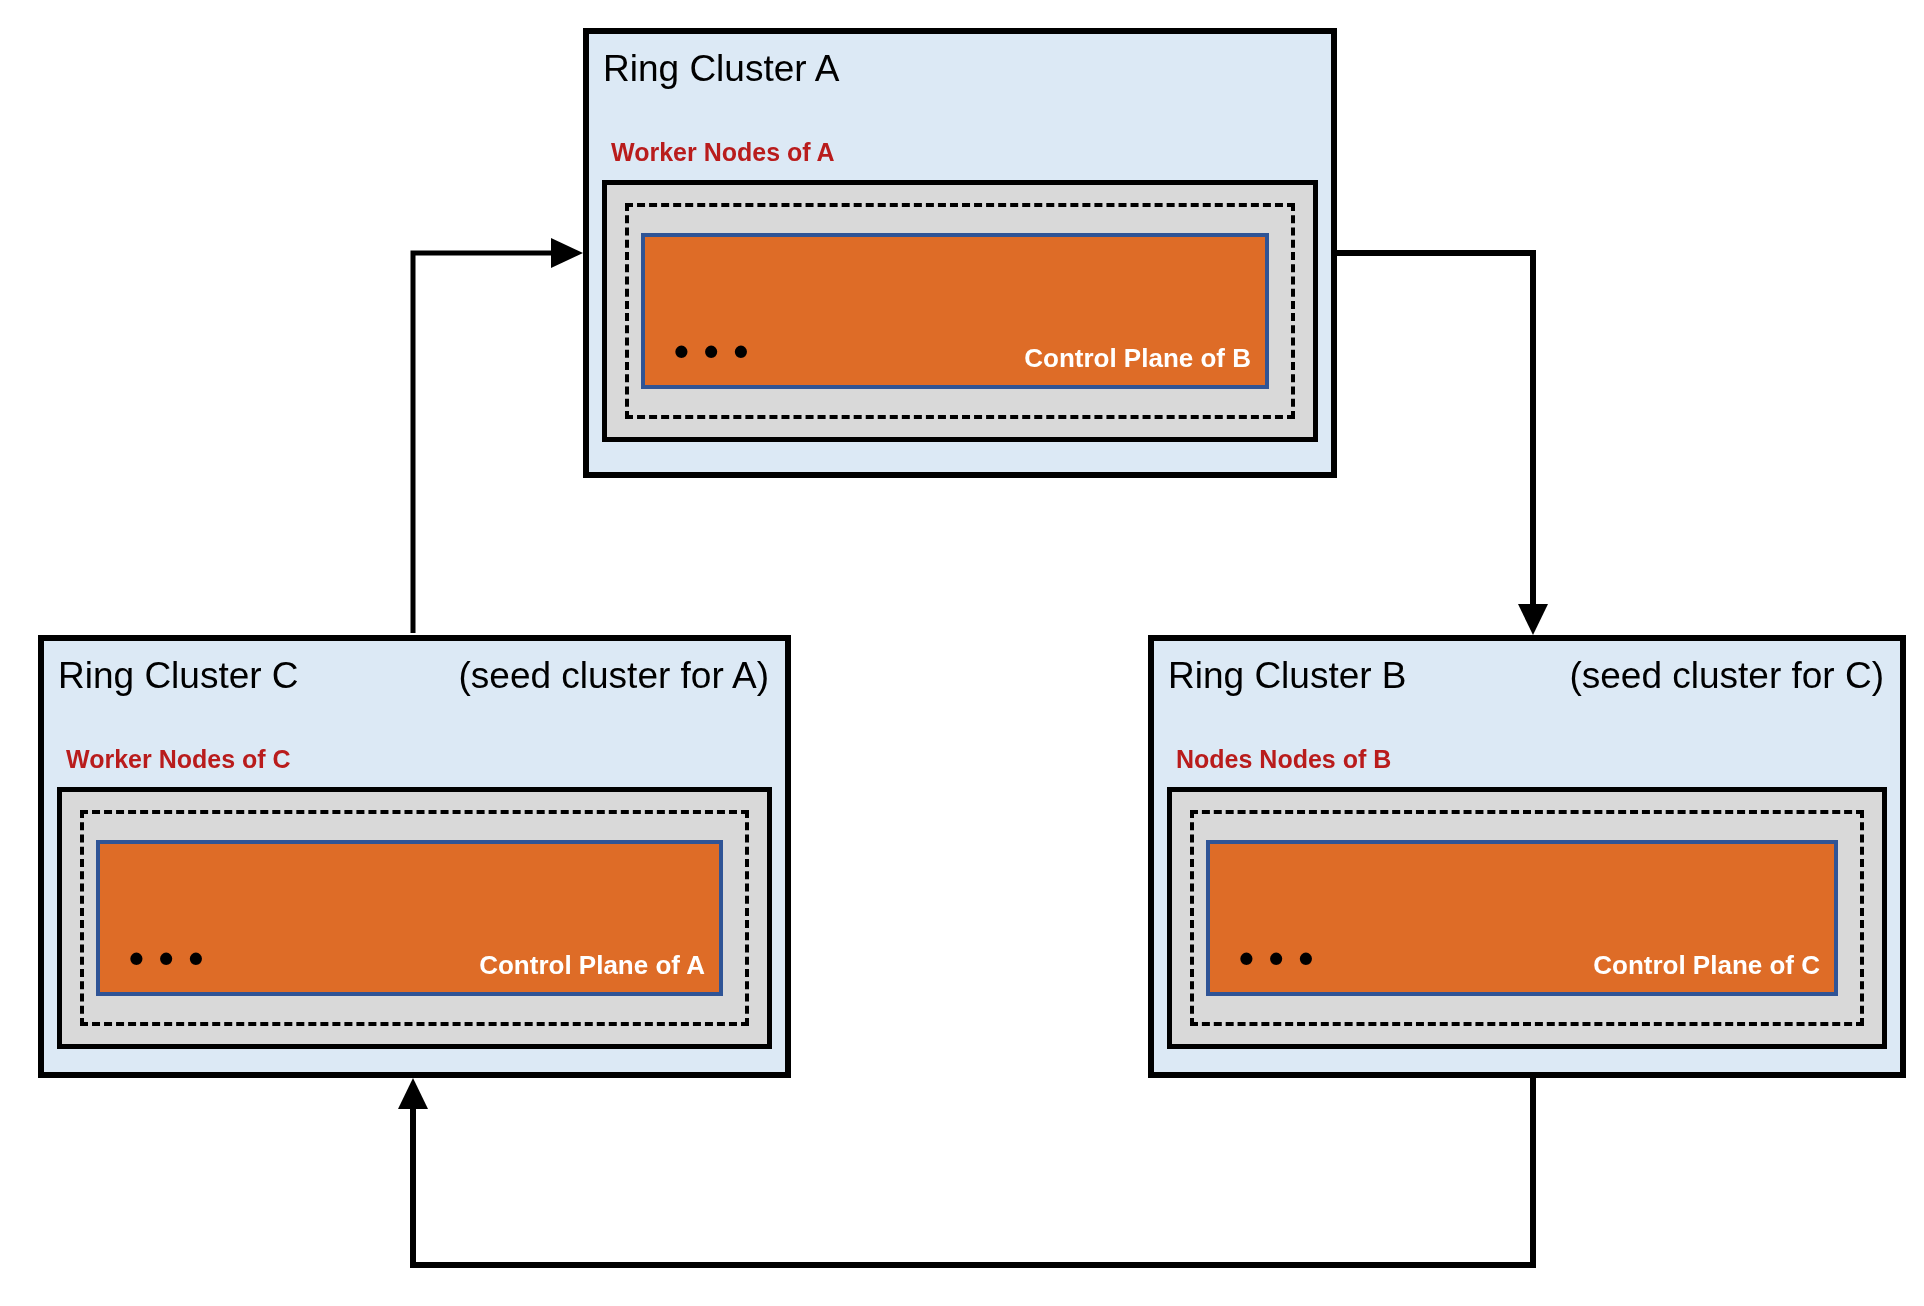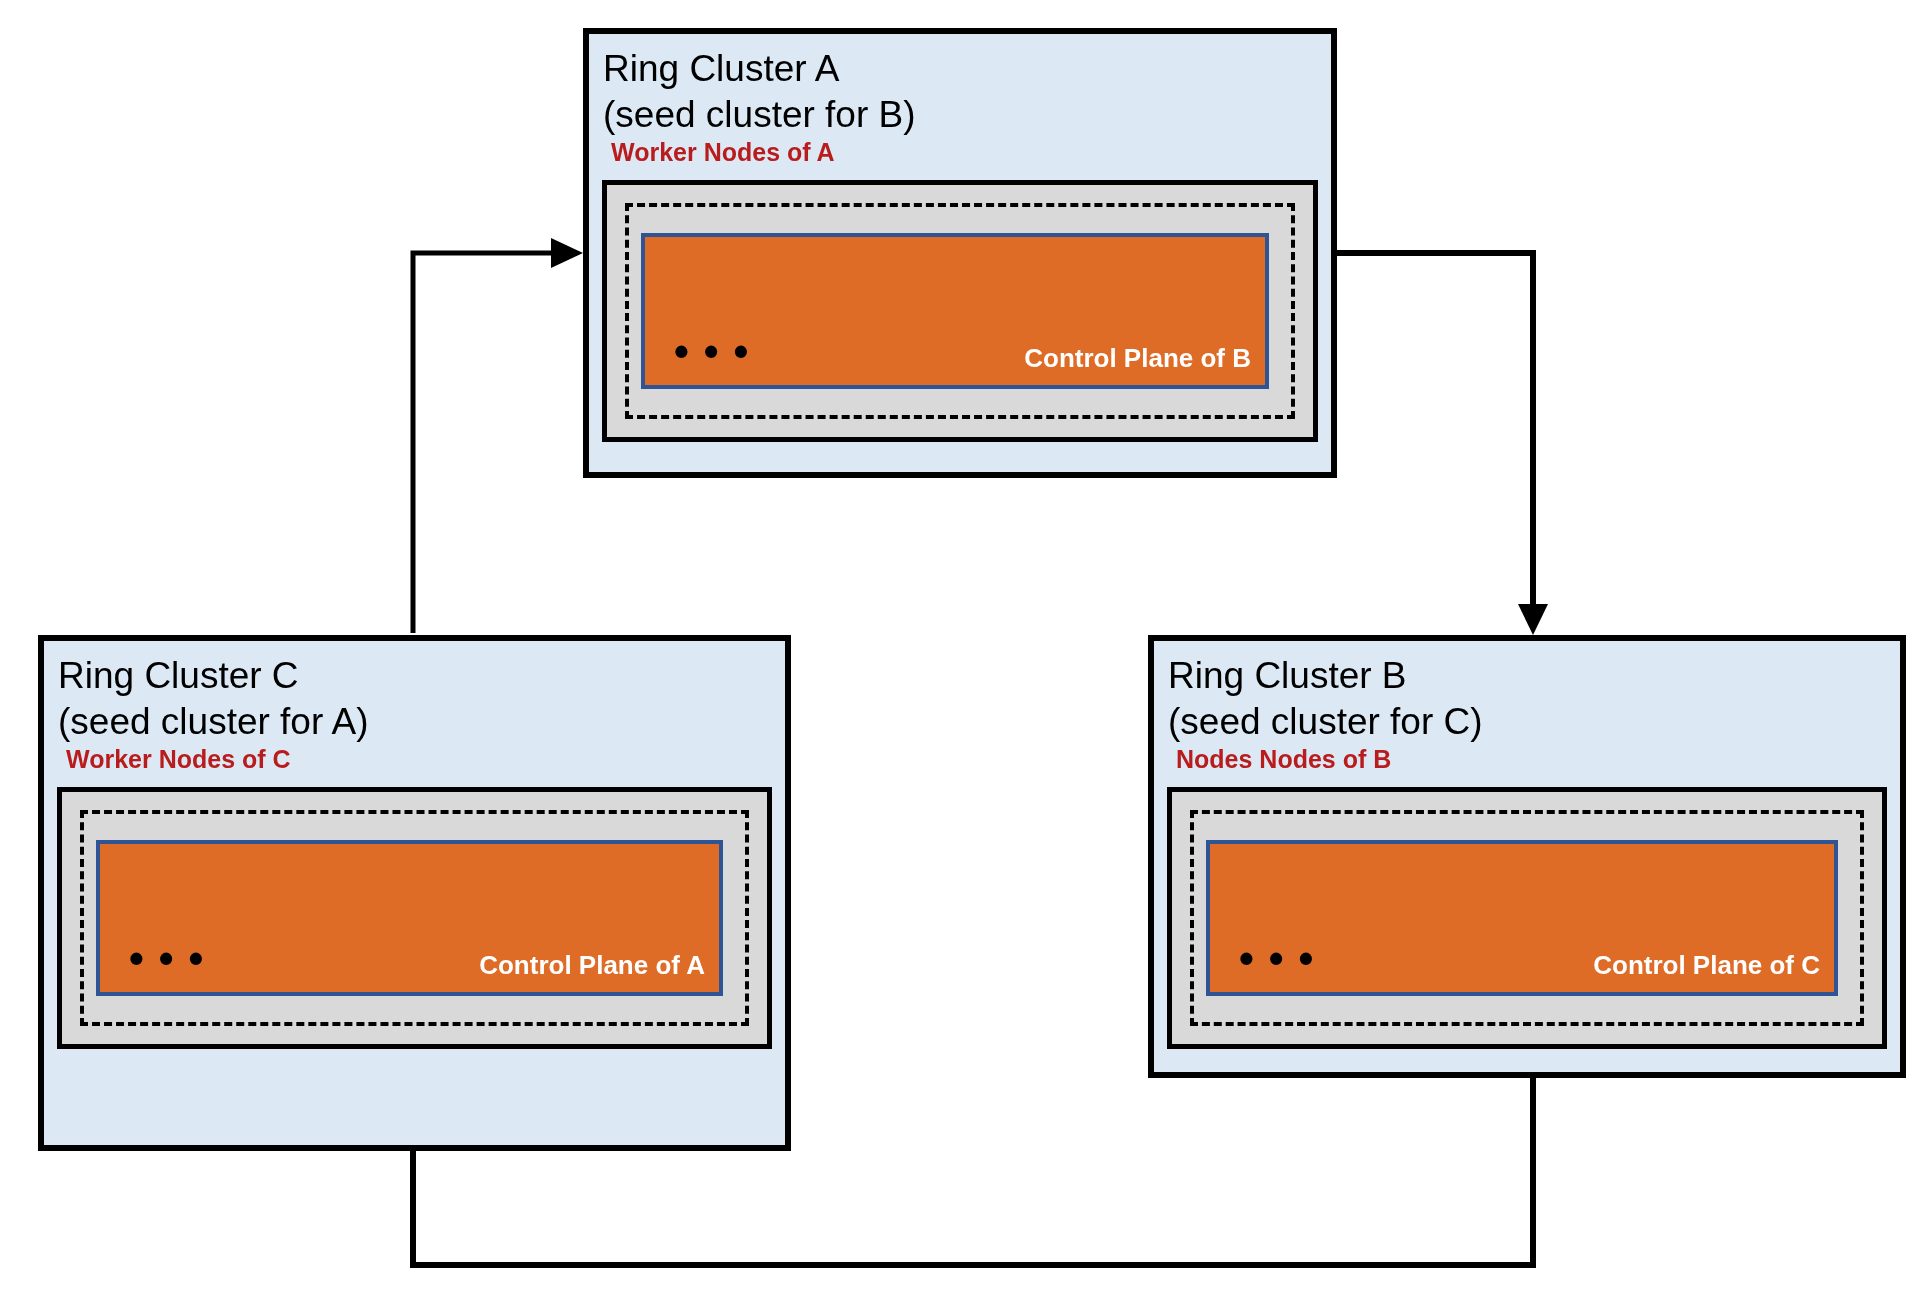--- a/index.html
+++ b/index.html
@@ -17,34 +17,33 @@
   }
 
   
   .cluster {
     position: absolute;
     background: #DCE9F5;
     border: 6px solid #000000;
     box-sizing: border-box;
   }
   .cluster-a { left: 583px; top: 28px;  width: 754px; height: 450px; }
-  .cluster-c { left: 38px;  top: 635px; width: 753px; height: 516px; }
+  .cluster-c { left: 38px;  top: 635px; width: 753px; height: 443px; }
   .cluster-b { left: 1148px;top: 635px; width: 758px; height: 443px; }
 
   .cluster-title {
     position: absolute;
     top: 12px; left: 14px; right: 16px;
     display: flex;
     justify-content: space-between;
     align-items: baseline;
     font-size: 37px;
     line-height: 1.25;
     color: #000000;
     white-space: nowrap;
-    flex-direction: column;
   }
   .worker-label {
     position: absolute;
     top: 104px; left: 22px;
     font-size: 25px;
     font-weight: bold;
     color: #b91c1c;
   }
 
   .nodes-box {
@@ -118,21 +117,20 @@
 
     <g>
       <polyline points="1533,1078 1533,1265 413,1265 413,1107" fill="none" stroke="#000000" stroke-width="6"></polyline>
       <polygon points="413,1078 398,1109 428,1109" fill="#000000"></polygon>
     </g>
   </svg>
 
   <div class="cluster cluster-a">
     <div class="cluster-title">
       <span>Ring Cluster A</span>
-      <span>(seed cluster for B)</span>
     </div>
     <div class="worker-label">Worker Nodes of A</div>
     <div class="nodes-box">
       <div class="dashed-box">
         <div class="control-plane">
           <div class="cp-row">
             <span class="cp-dots">•••</span>
             <span class="cp-label">Control Plane of B</span>
           </div>
         </div>

